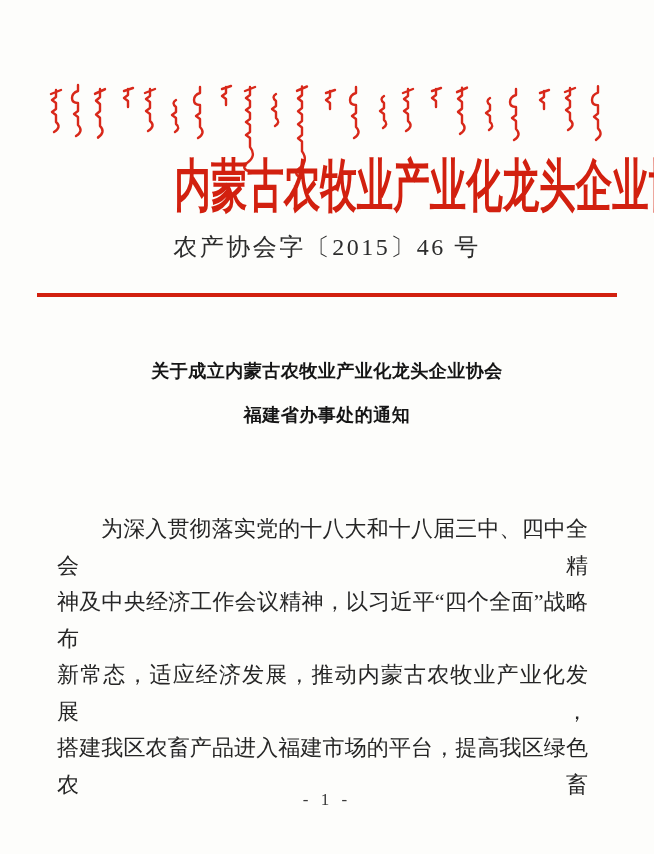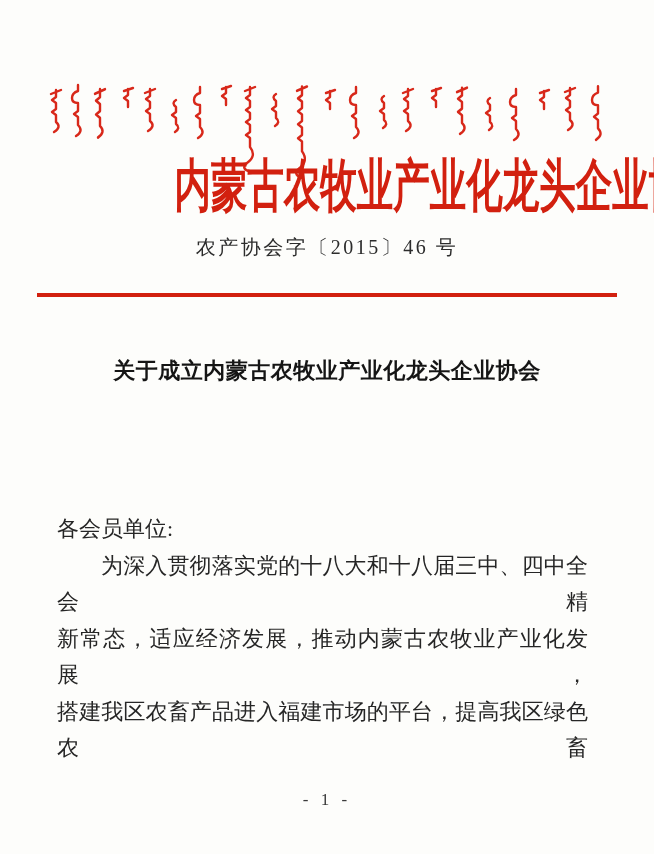--- a/index.html
+++ b/index.html
@@ -27,33 +27,33 @@
     font-size:57px;line-height:64px;font-weight:bold;
     color:var(--accent,#d2200f);
     transform:scaleX(0.64);
     transform-origin:center center;
     letter-spacing:0;
   }
   
   .doc-number{
     position:absolute;top:233px;left:0;width:100%;
     text-align:center;
-    font-size:20px;line-height:28px;color:#2c2c2c;
+    font-size:24px;line-height:28px;color:#2c2c2c;
     letter-spacing:2.5px;
   }
   
   .red-rule{
     position:absolute;top:293px;left:37px;width:580px;height:4px;
     background:var(--accent,#c41b0e);
   }
   
   .doc-title{
     position:absolute;top:349px;left:0;width:100%;
     text-align:center;font-weight:bold;color:#151515;
-    font-size:22px;line-height:44px;letter-spacing:0.5px;
+    font-size:18px;line-height:44px;letter-spacing:0.5px;
   }
   
   .body-block{
     position:absolute;top:511px;left:57px;width:531px;
     font-size:22px;line-height:36.5px;color:#262626;
   }
   .salutation{text-align:left;}
   .pline{
     text-align:justify;
     text-align-last:justify;
@@ -108,25 +108,26 @@
   <div class="masthead">
     <span class="inner">内蒙古农牧业产业化龙头企业协会文件</span>
   </div>
 
   <div class="doc-number">农产协会字〔2015〕46 号</div>
 
   <div class="red-rule"></div>
 
   <div class="doc-title">
     <div>关于成立内蒙古农牧业产业化龙头企业协会</div>
+    <div>福建省办事处的通知</div>
   </div>
 
   <div class="body-block">
-    <div class="salutation">各会员单位:</div>
     <div class="pline indent">为深入贯彻落实党的十八大和十八届三中、四中全会精</div>
+    <div class="pline">神及中央经济工作会议精神，以习近平“四个全面”战略布</div>
     <div class="pline">新常态，适应经济发展，推动内蒙古农牧业产业化发展，</div>
     <div class="pline">搭建我区农畜产品进入福建市场的平台，提高我区绿色农畜</div>
 
   </div>
 
   <div class="page-number">- 1 -</div>
 
 </div>
 
 </body></html>

